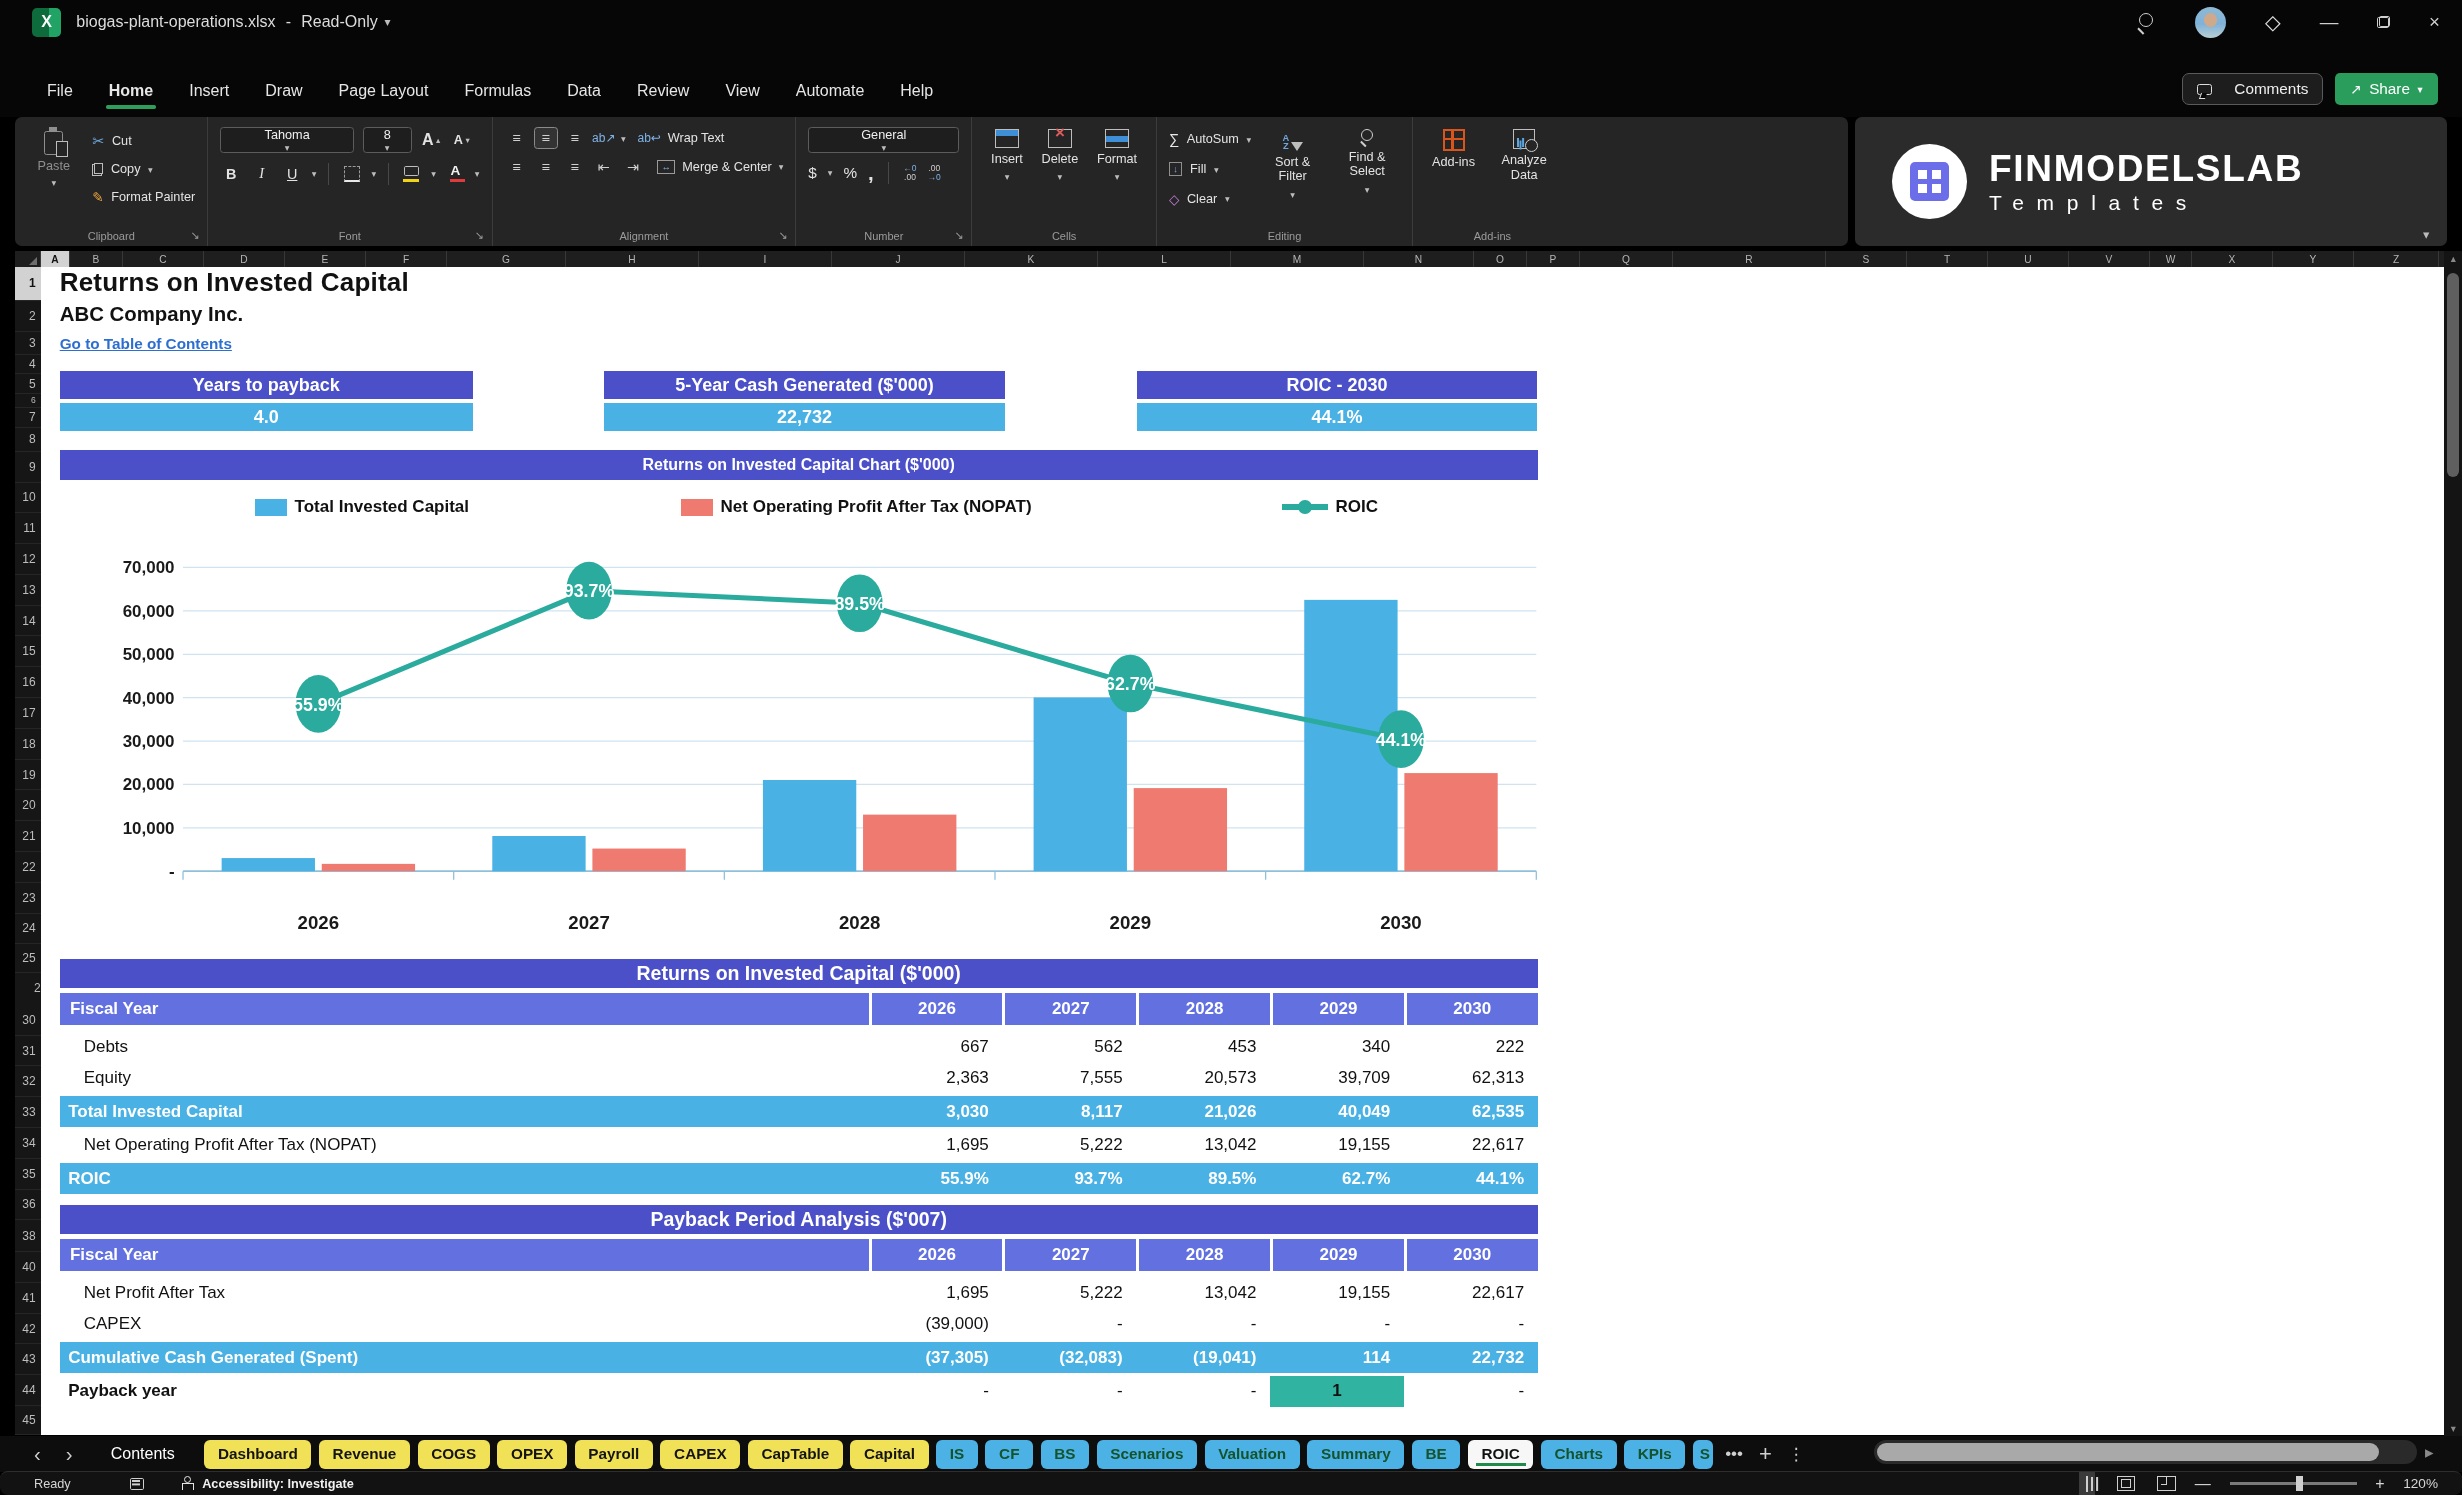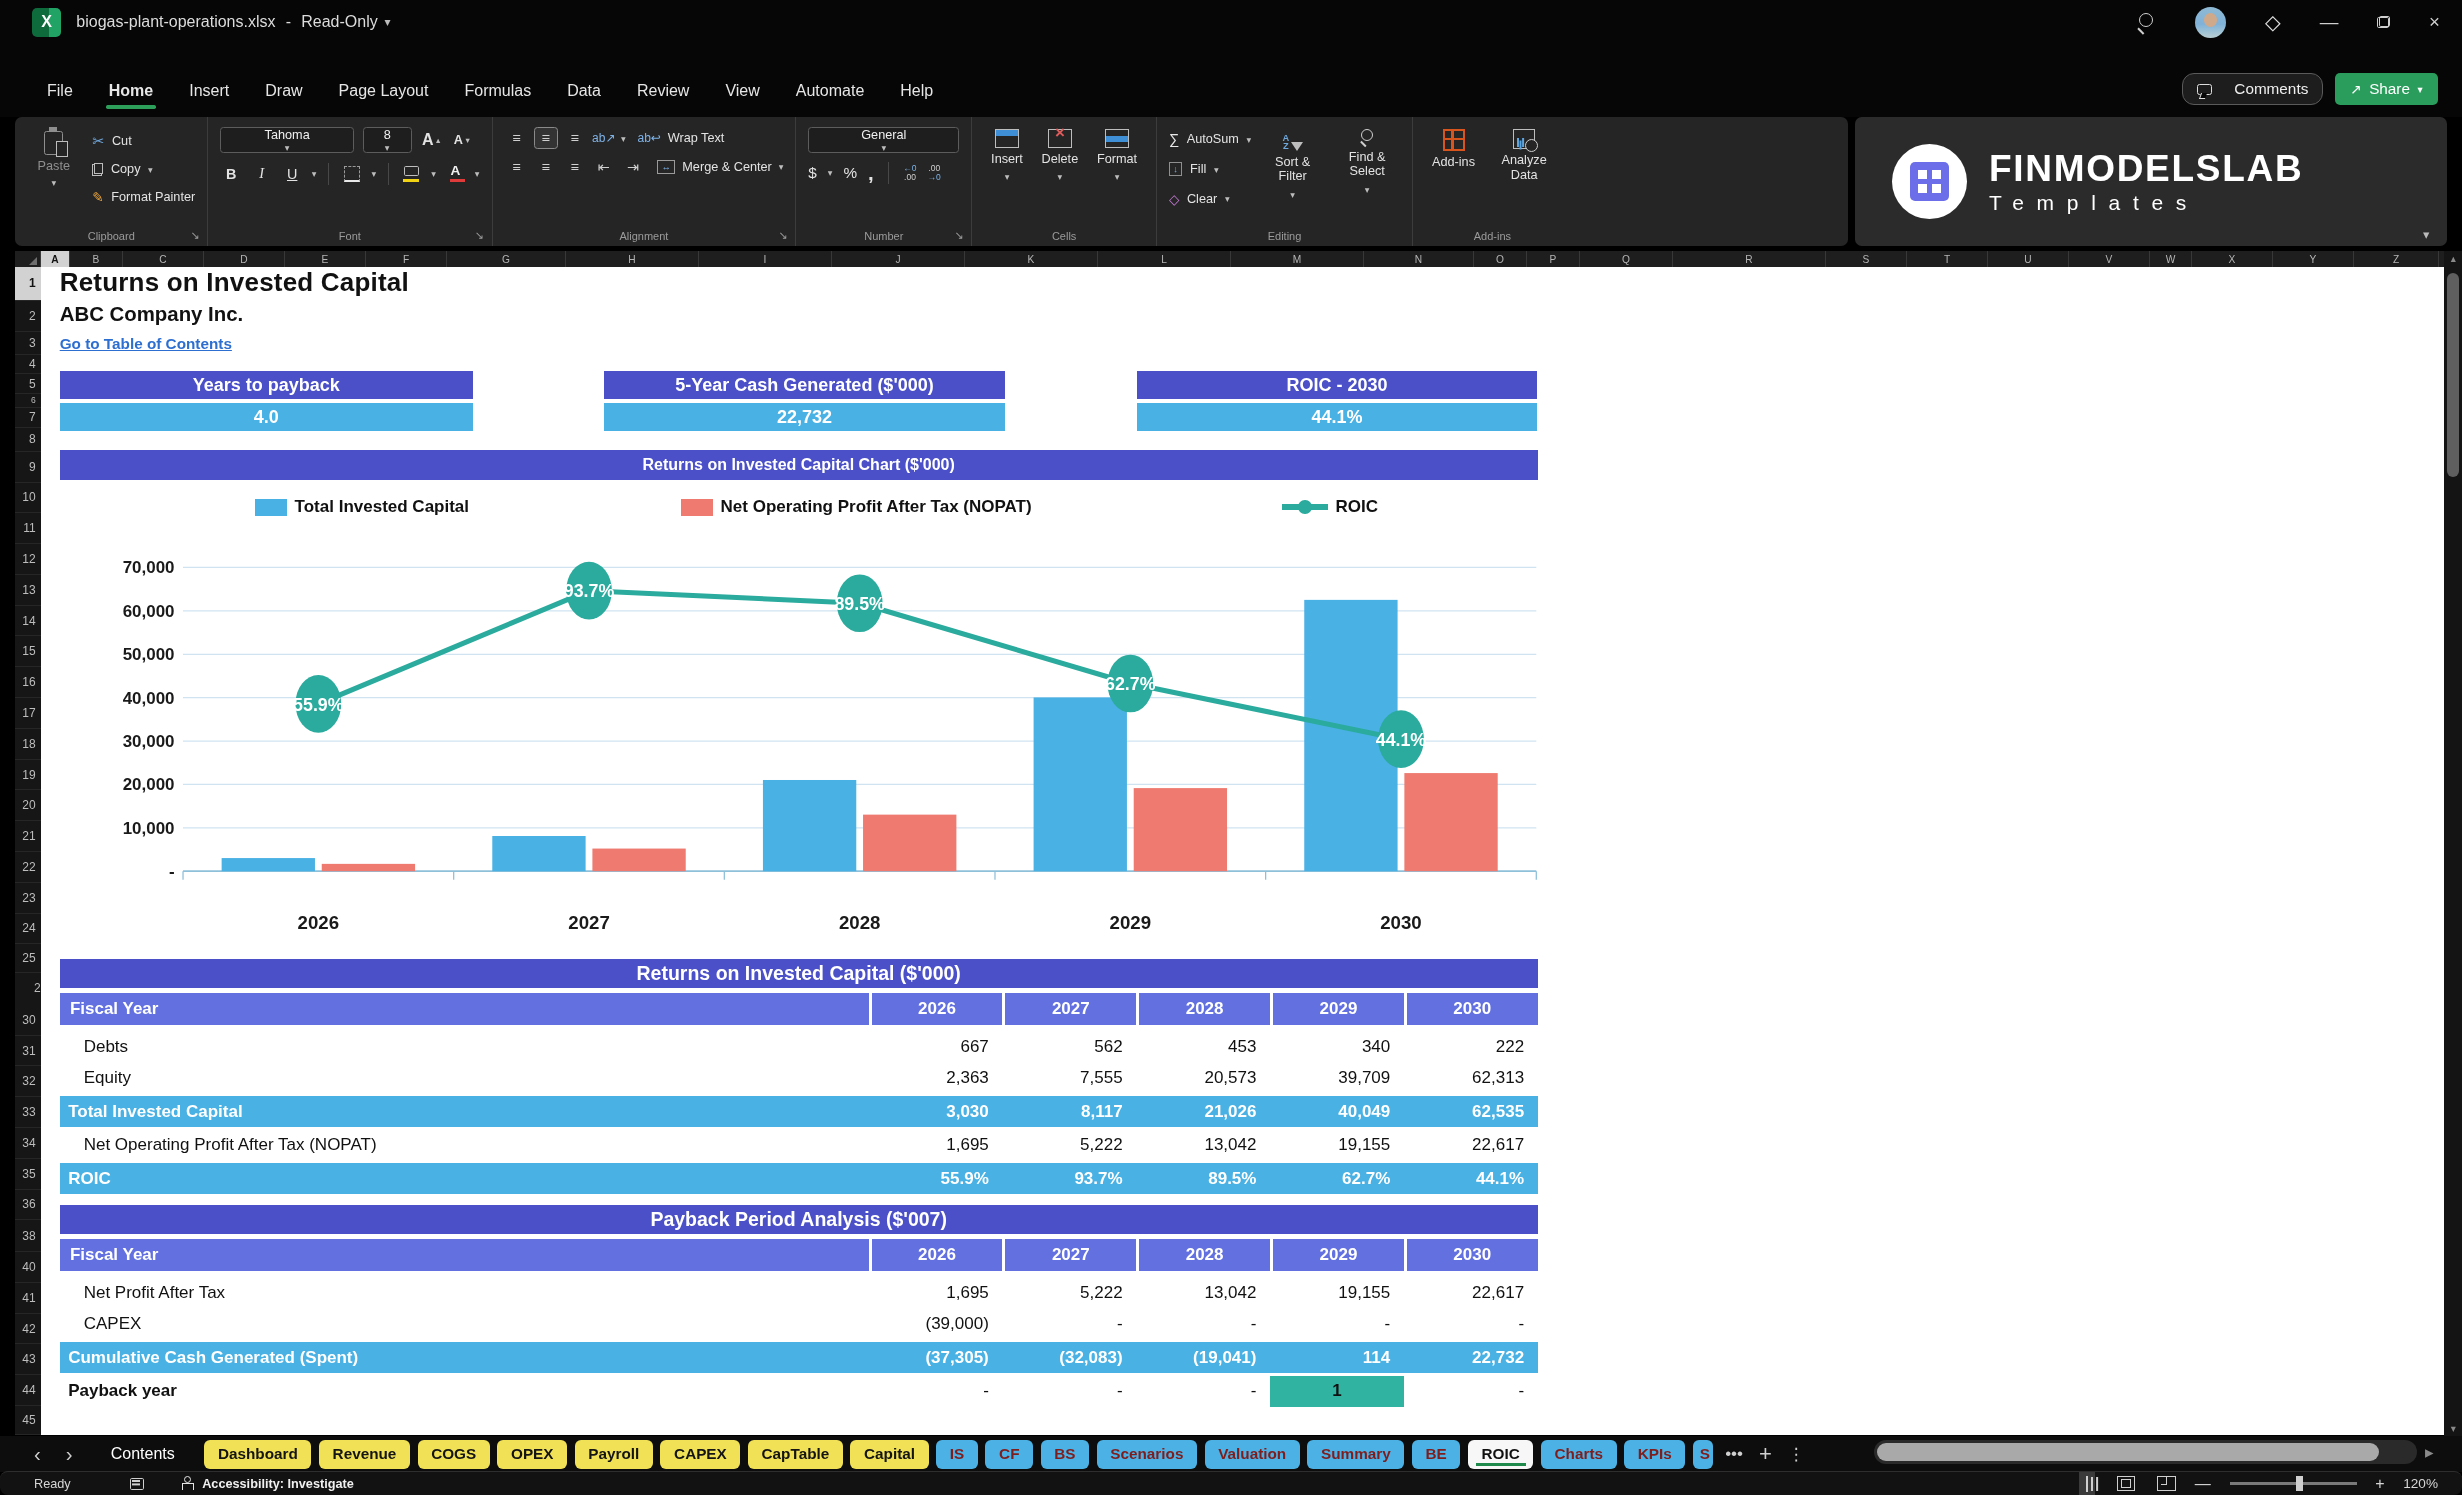--- a/index.html
+++ b/index.html
@@ -35,21 +35,21 @@
 
   
   .menubar { position:absolute; left:0; top:44px; width:100%; height:73px; background:#060606; }
   .menu-tabs { position:absolute; left:29px; bottom:10.2px; display:flex;justify-content:flex-end; }
   .menu-tab { padding:6.8px 18px; color:#e6e6e6; font-size:16px; position:relative; }
   .menu-tab.active { font-weight:bold; }
   .menu-tab.active::after { content:""; position:absolute; left:15.3px; right:15.3px; bottom:-1.7px;
                             height:3.4px; background:#2e9e5b; border-radius:1.7px; }
   .top-actions { position:absolute; right:24px; bottom:12px; display:flex; gap:12px; }
   .btn-comments { display:flex; align-items:center; gap:22px; background:#1d1d1d; border:0.8px solid #5a5a5a;
-                  border-radius:12px; padding:6px 13.6px; color:#efefef; font-size:15.3px; }
+                  border-radius:7px; padding:6px 13.6px; color:#efefef; font-size:15.3px; }
   .icon-bubble { width:15.3px; height:11px; border:1.7px solid #dedede; border-radius:2.5px; position:relative; display:inline-block; }
   .icon-bubble::after { content:""; position:absolute; left:1.7px; bottom:-5.1px; width:5.1px; height:5.1px;
                         background:#060606; border-left:1.7px solid #dedede; border-bottom:1.7px solid #dedede; transform:skewX(-20deg); }
   .btn-share { display:flex; align-items:center; gap:7.6px; background:#2a9d5c; border-radius:5.1px;
                padding:6px 15.3px; color:#fff; font-size:15.3px; }
   .share-arrow { font-size:13.6px; } .share-chev { font-size:10.2px; }
 
   
   .ribbon { position:absolute; left:15.3px; top:117px; width:1833px; height:129px; background:#252525;
             border-radius:6.8px; display:flex; color:#e3e3e3; }
@@ -207,21 +207,21 @@
   .cell-teal { background:#30b3a0; color:#111; font-weight:bold; text-align:center !important; padding-right:0 !important; height:100%; display:flex; align-items:center; justify-content:center; }
 
   
   .tabbar { position:absolute; left:0; top:1436px; width:2462px; height:36px; background:#0d0d0d;
             display:flex; align-items:center; padding-left:25.5px; gap:7.6px; }
   .tab-nav { color:#cfcfcf; font-size:20.4px; width:24px; text-align:center; }
   .stab { height:29px; display:flex; align-items:center; padding:0 13.6px; border-radius:6px;
           font-size:15.3px; font-weight:bold; white-space:nowrap; position:relative; }
   .stab.plain { background:transparent; color:#fff; font-weight:normal; font-size:16px; padding:0 22px; }
   .stab.yellow { background:#f1e156; color:#141414; }
-  .stab.blue { background:#4cb2e5; color:#7f1d1d; }
+  .stab.blue { background:#4cb2e5; color:#14532d; }
   .stab.active { background:#f7f7f7; color:#111; }
   .stab.active::after { content:""; position:absolute; left:7.6px; right:7.6px; bottom:2.5px; height:3.4px; background:#1f8a4c; }
   .stab.clipped { width:20.4px; padding:0 0 0 6.8px; overflow:hidden; }
   .tab-extra { color:#cfcfcf; font-size:17px; padding:0 4.2px; }
   .hscroll { position:absolute; left:1874px; top:1440px; width:543px; height:24px; background:#2a2a2a; border-radius:12px; }
   .hthumb { position:absolute; left:3.4px; top:2.5px; width:502px; height:18.7px; background:#a9a9a9; border-radius:9.3px; }
   .harr { position:absolute; left:2425px; top:1442px; color:#8a8a8a; font-size:17px; }
 
   
   .statusbar { position:absolute; left:0; top:1471px; width:2462px; height:24px; background:#121212;

